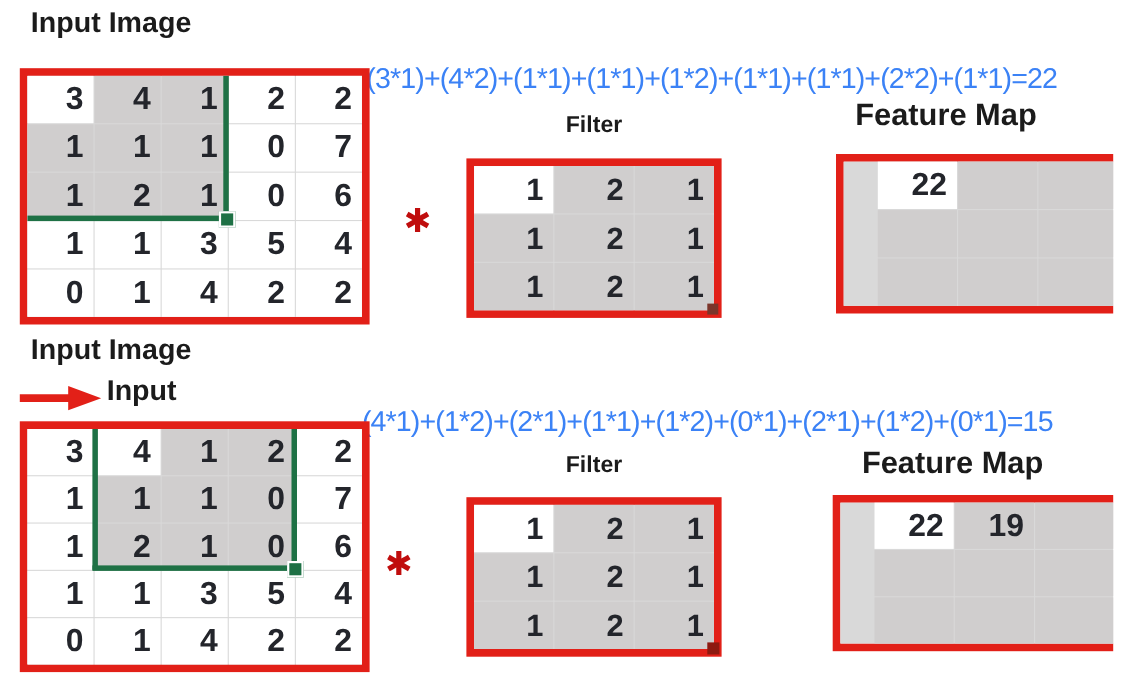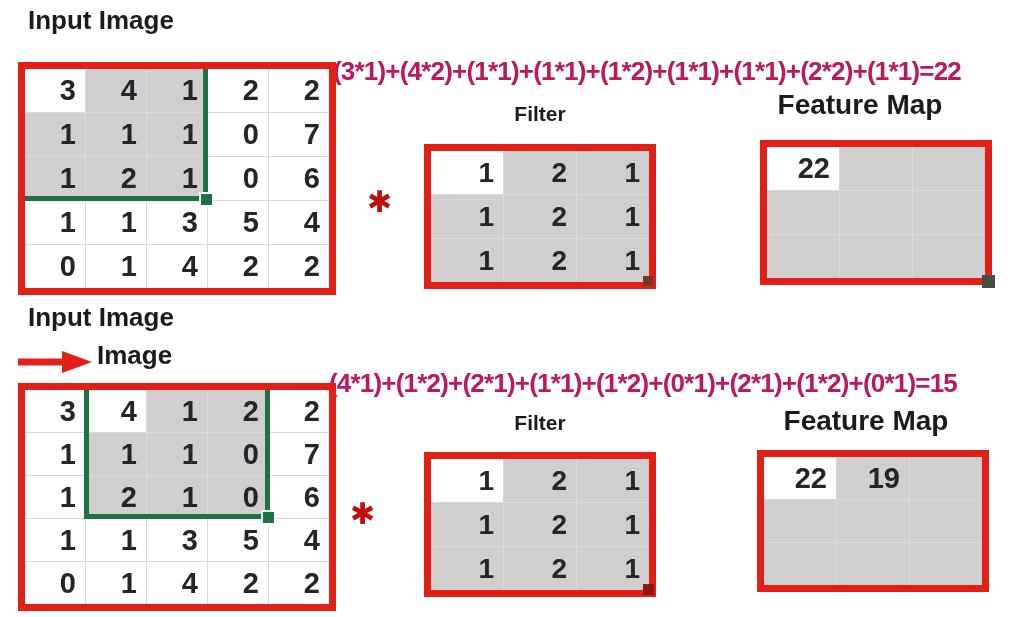--- a/index.html
+++ b/index.html
@@ -10,34 +10,34 @@
     --gridline:#d9d9d9;
     --ink:#1b1b1b;
     --num-ink:#23252b;
   }
   html,body{margin:0;padding:0;background:#fff;}
   .stage{
     position:relative;width:1012px;height:617px;overflow:hidden;background:#fff;
     font-family:"Liberation Sans","DejaVu Sans",sans-serif;color:var(--ink);text-align:right;
   }
   .sec-label{position:absolute;font-size:26px;font-weight:600;line-height:1.1;color:var(--ink);white-space:nowrap;}
-  .formula{position:absolute;font-size:26px;font-weight:700;letter-spacing:-0.8px;white-space:nowrap;color:#be185d;}
+  .formula{position:absolute;font-size:26px;font-weight:400;letter-spacing:-0.8px;white-space:nowrap;color:#3b82f6;}
   .grid{position:absolute;border:7px solid var(--border-red);background:#fff;}
   .cells{display:grid;gap:1px;background:var(--gridline);}
   .cell{
     background:#fff;display:flex;align-items:center;justify-content:flex-end;
     padding-right:9px;box-sizing:border-box;font-weight:700;color:var(--num-ink);
   }
   .cell.shaded{background:var(--cell-gray);}
   .in-cells{grid-template-columns:repeat(5,60px);}
   .in-cells .cell{height:43px;font-size:29px;}
   .in-cells.short .cell{height:42px;}
   .f-cells{grid-template-columns:repeat(3,72px);}
   .f-cells .cell{height:43px;font-size:28px;}
-  .fm-cells{grid-template-columns:repeat(3,72px);}
+  .fm-cells{grid-template-columns:repeat(3,72px);padding-left:31px;}
   .fm-cells .cell{height:43px;font-size:29px;}
   .fm-cells.short .cell{height:42px;}
   .sel{position:absolute;background:var(--selection-green);}
   .sel-handle{position:absolute;width:11px;height:11px;background:var(--selection-green);border:2px solid #fff;}
   .ast{position:absolute;font-size:30px;font-weight:700;line-height:1;color:var(--asterisk-red);}
   .mini-label{position:absolute;transform:translateX(-50%);font-size:21px;font-weight:600;white-space:nowrap;}
   .corner-dot{position:absolute;}
   .arrow{position:absolute;}
 </style>
 </head>
@@ -117,21 +117,21 @@
       </div>
     <div class="corner-dot" style="right:-10px;bottom:-10px;width:13px;height:13px;background:#414f44;"></div>
   </div>
 
   <div class="sec-label" style="left:28px;top:303px;">Input Image</div>
 
   <svg class="arrow" style="left:16px;top:349px;" width="78" height="26" viewBox="0 0 78 26">
     <line x1="2" y1="13" x2="48" y2="13" stroke="#e22018" stroke-width="7"></line>
     <polygon points="46,2 46,24 76,13" fill="#e22018"></polygon>
   </svg>
-  <div class="sec-label" style="left:97px;top:341px;">Image</div>
+  <div class="sec-label" style="left:97px;top:341px;">Input</div>
 
   <div class="formula" style="left:329px;top:368px;">(4*1)+(1*2)+(2*1)+(1*1)+(1*2)+(0*1)+(2*1)+(1*2)+(0*1)=15</div>
 
   <div class="grid" style="left:18px;top:383px;">
     <div class="cells in-cells short">
         <div class="cell">3</div>
         <div class="cell">4</div>
         <div class="cell shaded">1</div>
         <div class="cell shaded">2</div>
         <div class="cell">2</div>

